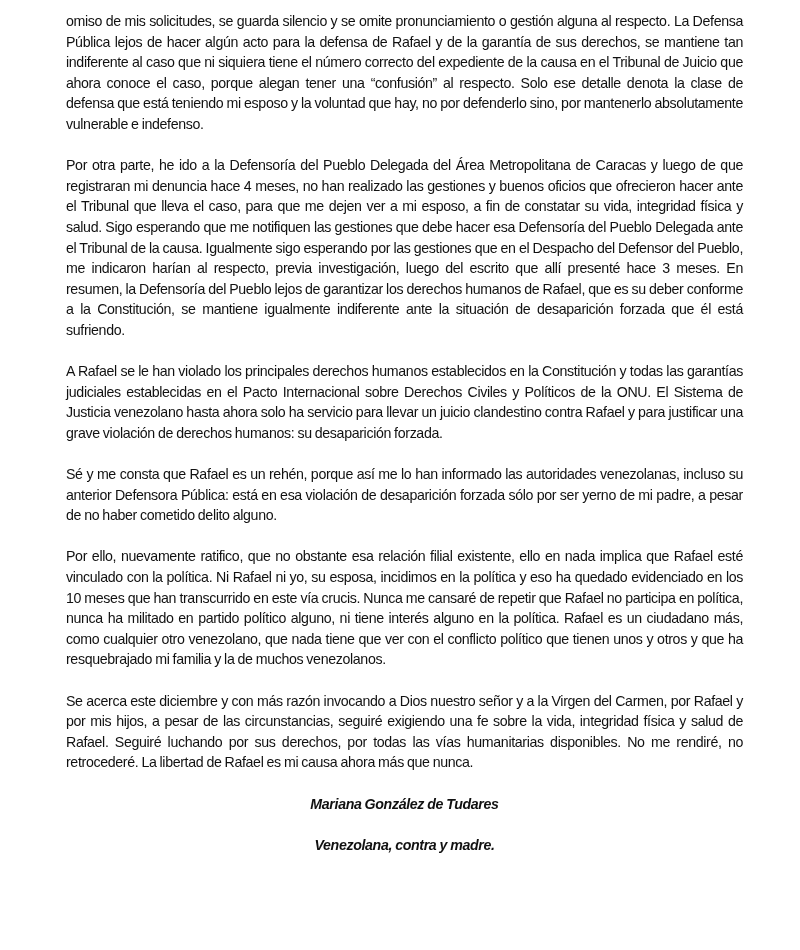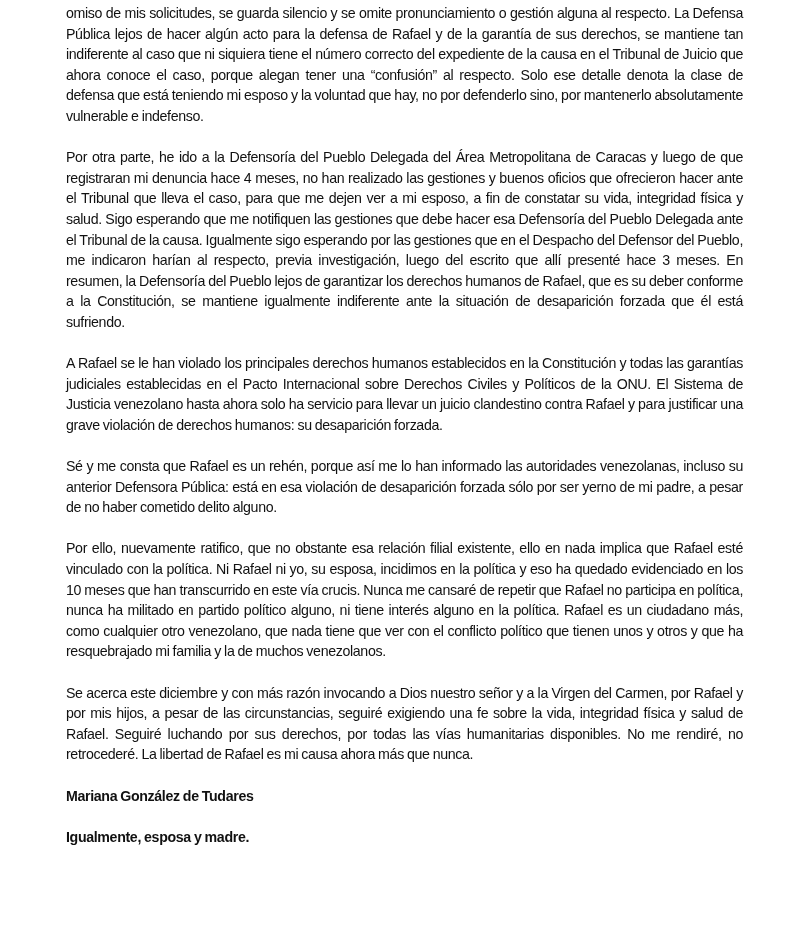--- a/index.html
+++ b/index.html
@@ -1,45 +1,47 @@
 <!DOCTYPE html>
 <html><head>
 <meta charset="utf-8">
 <style>
   html, body { margin: 0; padding: 0; background: #ffffff; }
   body { width: 800px; height: 950px; overflow: hidden; position: relative; }
   .page {
     position: absolute;
     left: 66px;
-    top: 0px;
+    top: 8px;
     width: 677px;
     color: #111111;
     font-family: "Liberation Sans", sans-serif;
     font-size: 14.2px;
     line-height: 20.6px;
     letter-spacing: -0.35px;
     word-spacing: -0.5px;
   }
   .para {
     margin: 0 0 20.6px 0;
     text-align: justify;
     text-align-last: left;
   }
   .first { margin-top: 3px; }
   .sig {
+    text-align: center;
     font-weight: bold;
     margin: 0 0 20.6px 0;
+    font-style: italic;
   }
   .sig-name { margin-top: 0px; }
 </style>
 </head>
 <body>
 
 <div class="page">
   <p class="para first">omiso de mis solicitudes, se guarda silencio y se omite pronunciamiento o gestión alguna al respecto. La Defensa Pública lejos de hacer algún acto para la defensa de Rafael y de la garantía de sus derechos, se mantiene tan indiferente al caso que ni siquiera tiene el número correcto del expediente de la causa en el Tribunal de Juicio que ahora conoce el caso, porque alegan tener una “confusión” al respecto. Solo ese detalle denota la clase de defensa que está teniendo mi esposo y la voluntad que hay, no por defenderlo sino, por mantenerlo absolutamente vulnerable e indefenso.</p>
   <p class="para">Por otra parte, he ido a la Defensoría del Pueblo Delegada del Área Metropolitana de Caracas y luego de que registraran mi denuncia hace 4 meses, no han realizado las gestiones y buenos oficios que ofrecieron hacer ante el Tribunal que lleva el caso, para que me dejen ver a mi esposo, a fin de constatar su vida, integridad física y salud. Sigo esperando que me notifiquen las gestiones que debe hacer esa Defensoría del Pueblo Delegada ante el Tribunal de la causa. Igualmente sigo esperando por las gestiones que en el Despacho del Defensor del Pueblo, me indicaron harían al respecto, previa investigación, luego del escrito que allí presenté hace 3 meses. En resumen, la Defensoría del Pueblo lejos de garantizar los derechos humanos de Rafael, que es su deber conforme a la Constitución, se mantiene igualmente indiferente ante la situación de desaparición forzada que él está sufriendo.</p>
   <p class="para">A Rafael se le han violado los principales derechos humanos establecidos en la Constitución y todas las garantías judiciales establecidas en el Pacto Internacional sobre Derechos Civiles y Políticos de la ONU. El Sistema de Justicia venezolano hasta ahora solo ha servicio para llevar un juicio clandestino contra Rafael y para justificar una grave violación de derechos humanos: su desaparición forzada.</p>
   <p class="para">Sé y me consta que Rafael es un rehén, porque así me lo han informado las autoridades venezolanas, incluso su anterior Defensora Pública: está en esa violación de desaparición forzada sólo por ser yerno de mi padre, a pesar de no haber cometido delito alguno.</p>
   <p class="para">Por ello, nuevamente ratifico, que no obstante esa relación filial existente, ello en nada implica que Rafael esté vinculado con la política. Ni Rafael ni yo, su esposa, incidimos en la política y eso ha quedado evidenciado en los 10 meses que han transcurrido en este vía crucis. Nunca me cansaré de repetir que Rafael no participa en política, nunca ha militado en partido político alguno, ni tiene interés alguno en la política. Rafael es un ciudadano más, como cualquier otro venezolano, que nada tiene que ver con el conflicto político que tienen unos y otros y que ha resquebrajado mi familia y la de muchos venezolanos.</p>
   <p class="para">Se acerca este diciembre y con más razón invocando a Dios nuestro señor y a la Virgen del Carmen, por Rafael y por mis hijos, a pesar de las circunstancias, seguiré exigiendo una fe sobre la vida, integridad física y salud de Rafael. Seguiré luchando por sus derechos, por todas las vías humanitarias disponibles. No me rendiré, no retrocederé. La libertad de Rafael es mi causa ahora más que nunca.</p>
   <p class="sig sig-name">Mariana González de Tudares</p>
-  <p class="sig">Igualmente, esposa y madre.</p>
+  <p class="sig">Venezolana, contra y madre.</p>
 </div>
 
 </body></html>

